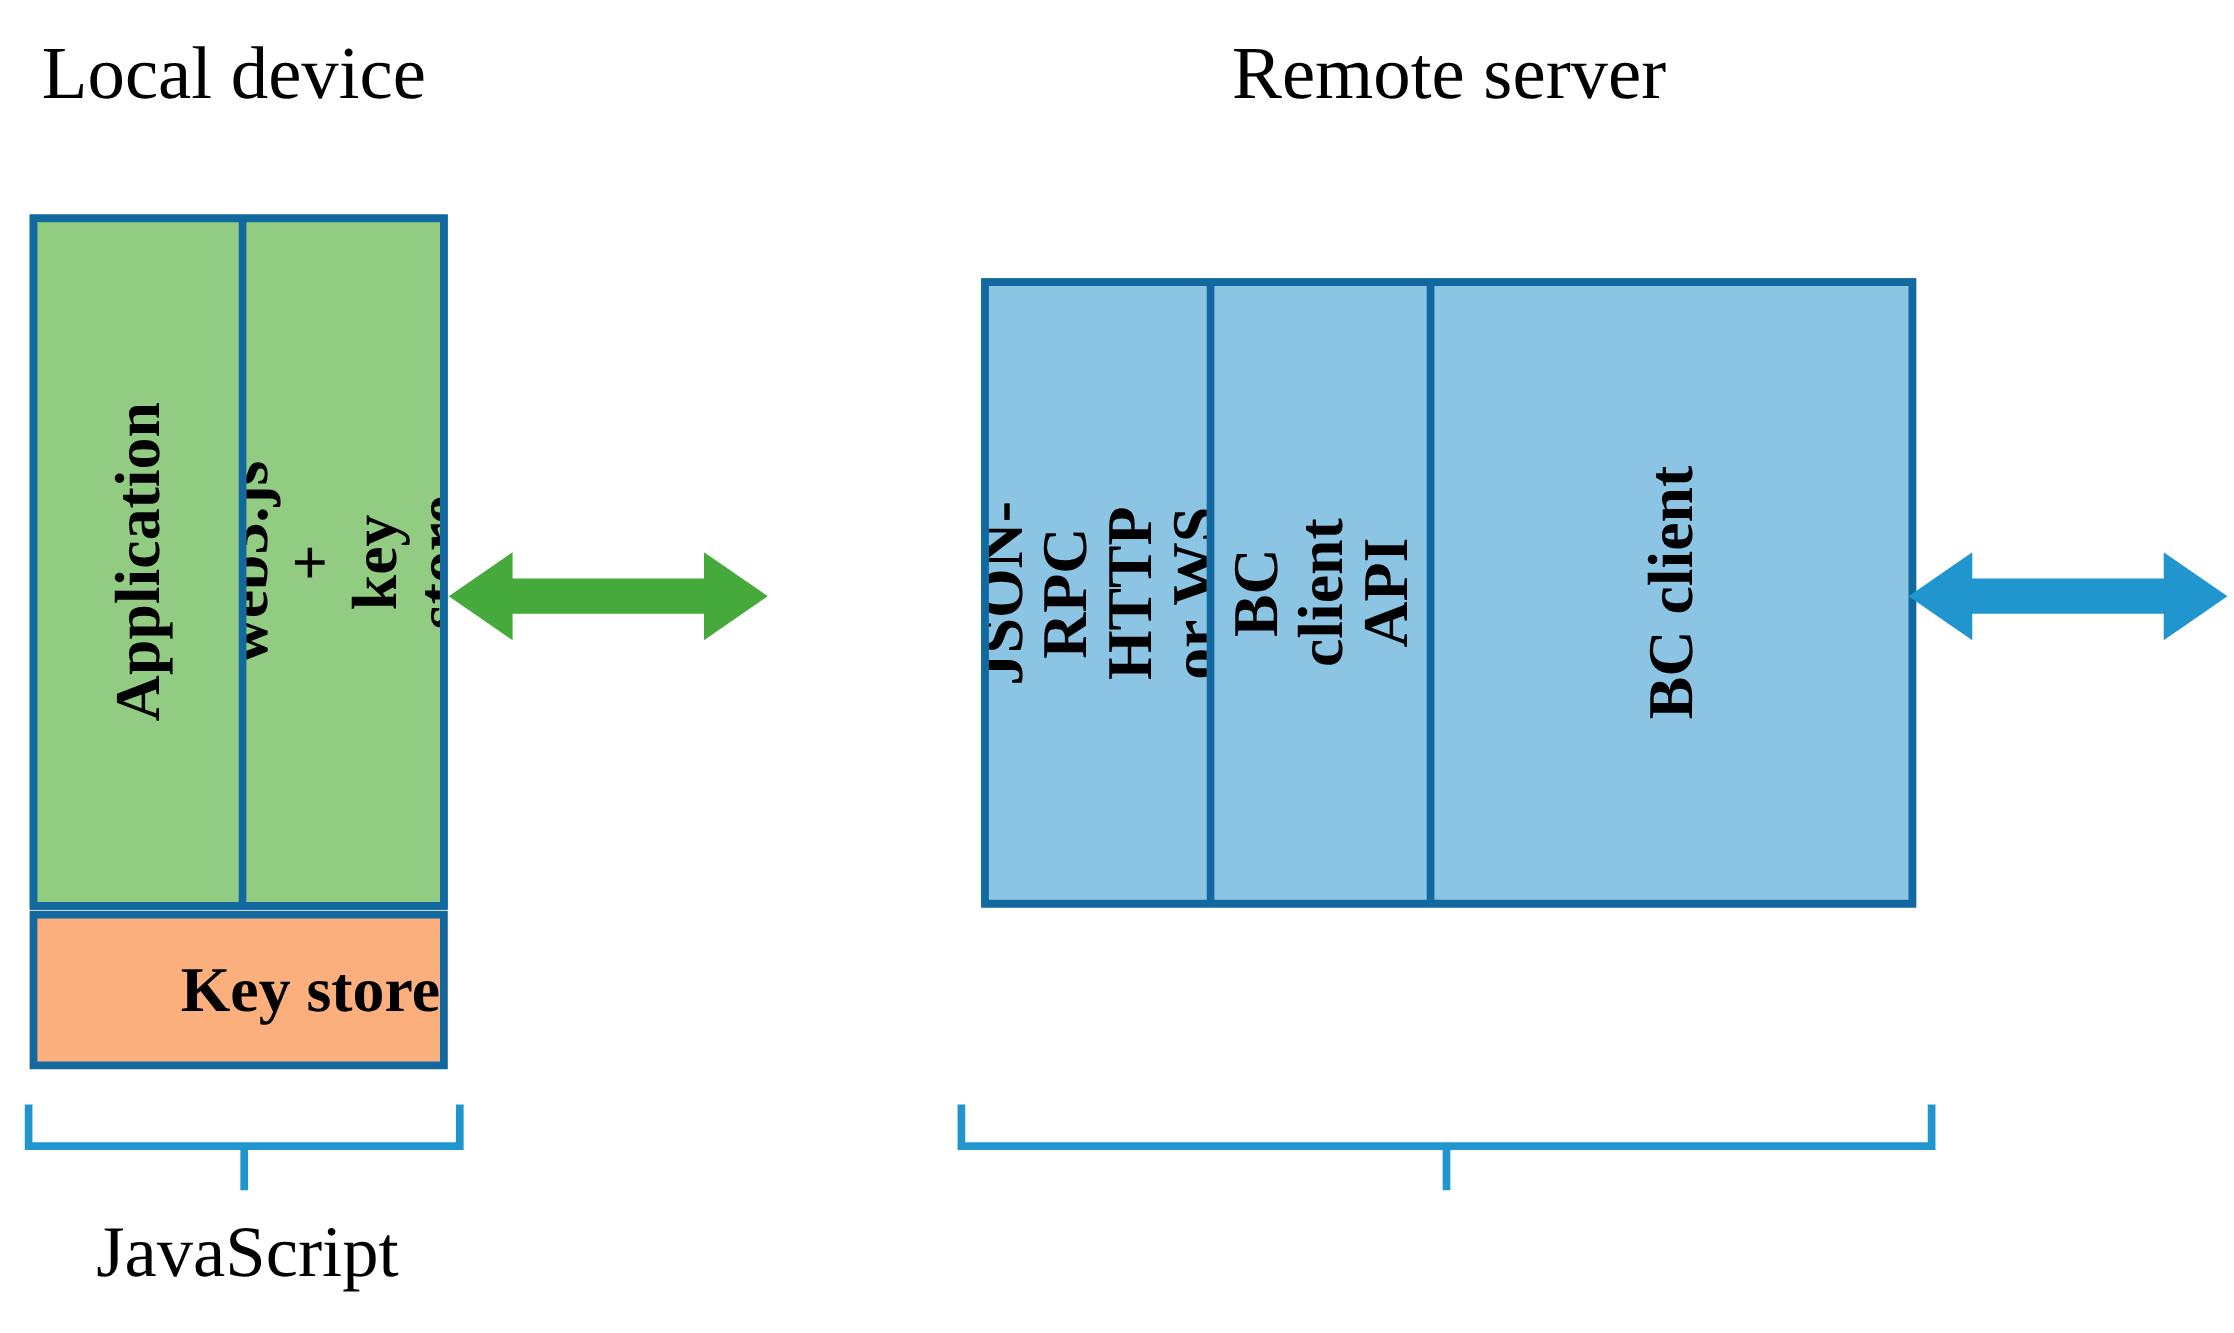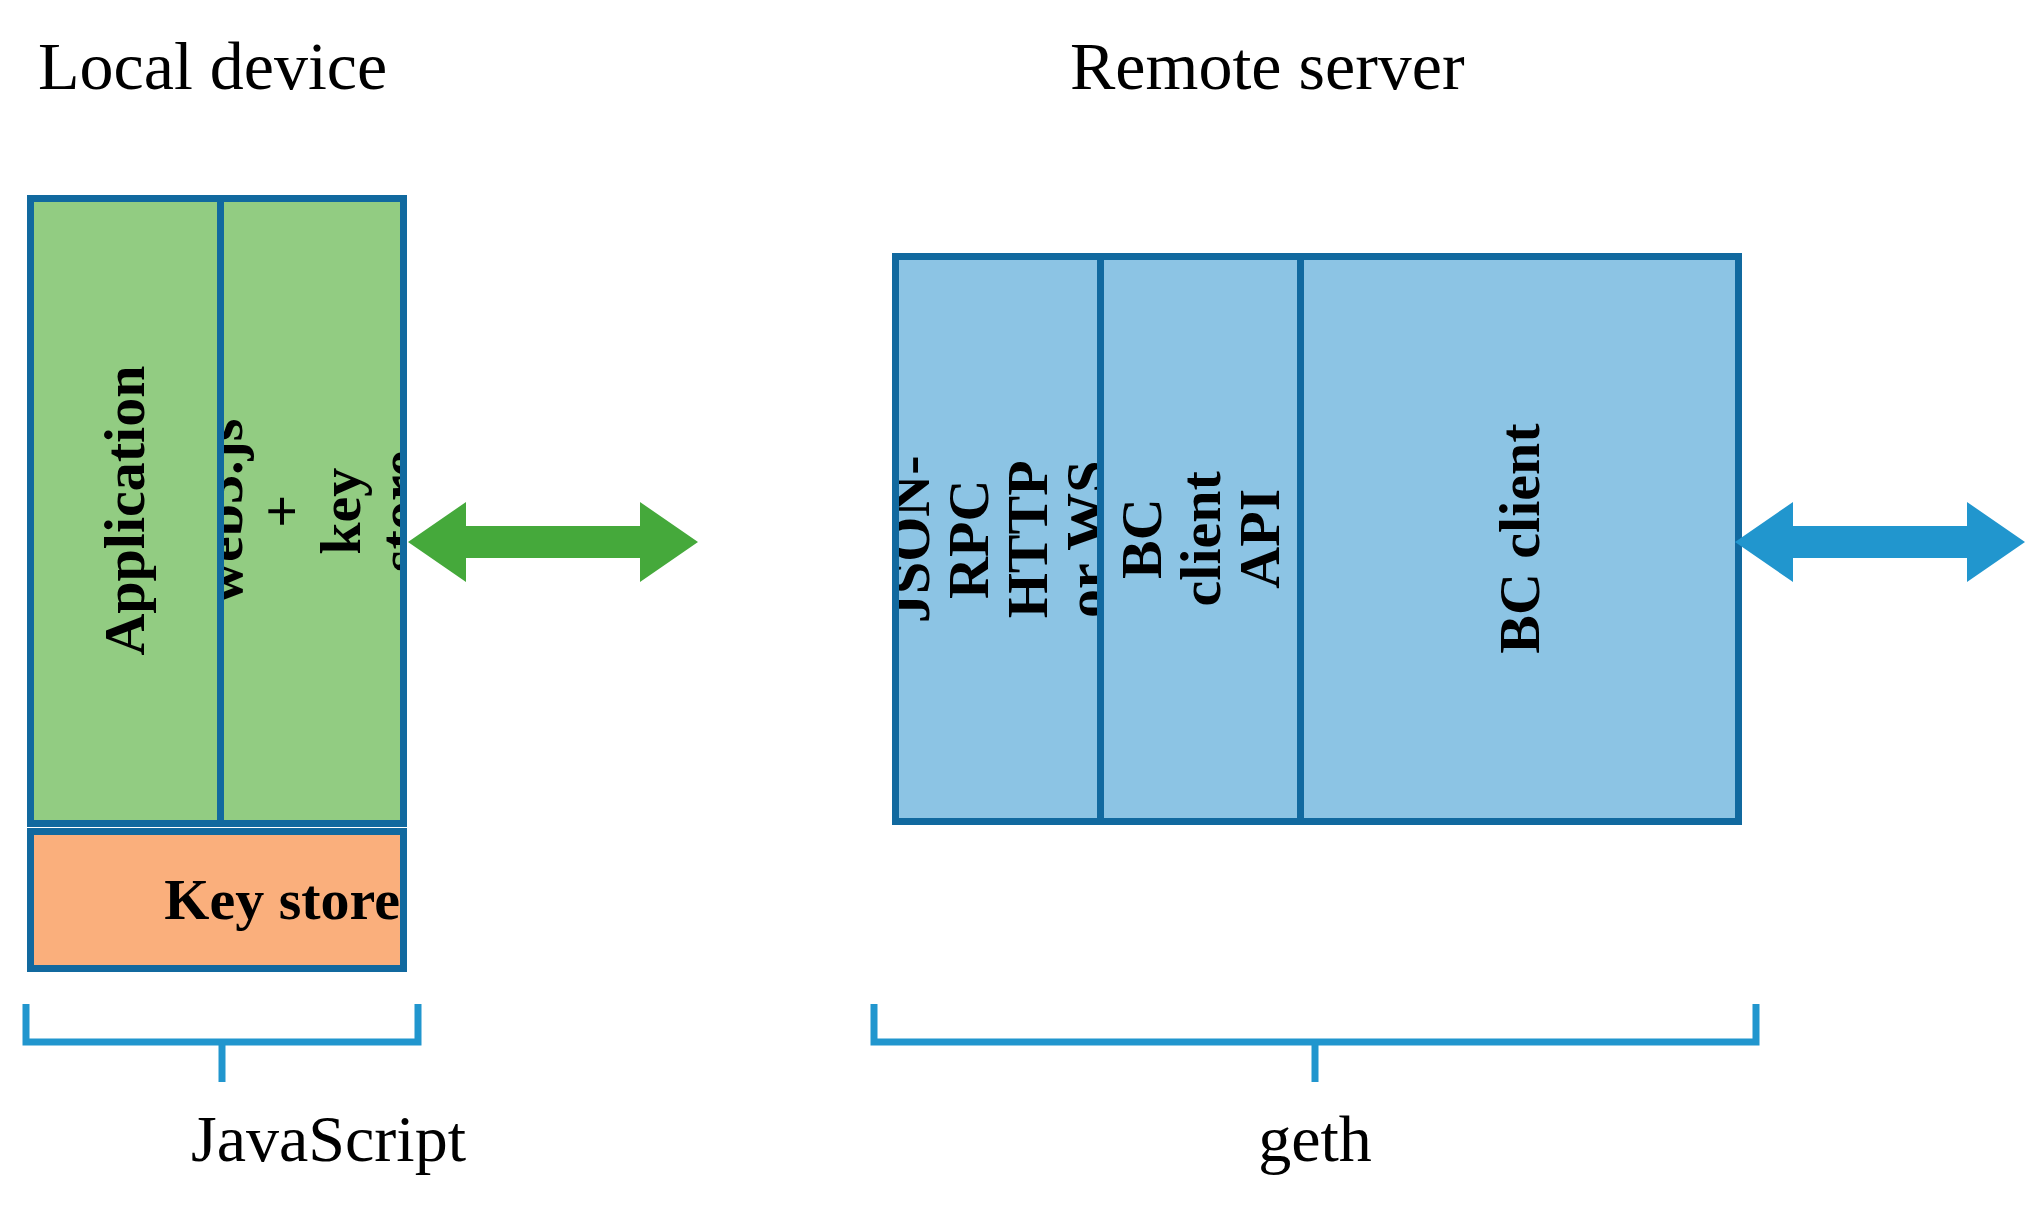--- a/index.html
+++ b/index.html
@@ -20,21 +20,21 @@
   .section-title {
     position: absolute;
     font-family: "Liberation Serif", "DejaVu Serif", serif;
     font-size: 68px;
     font-weight: 400;
     color: #000000;
     white-space: nowrap;
     line-height: 1;
   }
   #title-local  { left: 38px;  top: 32px; }
-  #title-remote { left: 1070px; top: 32px; }
+  #title-remote { left: 1120px; top: 32px; }
 
   
   .stack {
     position: absolute;
     box-sizing: border-box;
     border: 7px solid #11699F;
     background: #11699F;
     display: flex;
   }
 
@@ -119,21 +119,21 @@
   .brace-label {
     position: absolute;
     font-family: "Liberation Serif", "DejaVu Serif", serif;
     font-size: 66px;
     font-weight: 400;
     color: #000000;
     white-space: nowrap;
     text-align: center;
     line-height: 1;
   }
-  #label-js   { left: 16px;   top: 1106px; width: 450px; text-align: right; }
+  #label-js   { left: 0px;   top: 1106px; width: 450px; }
   #label-geth { left: 870px; top: 1106px; width: 890px; }
 </style>
 </head>
 <body>
 
 <div id="canvas">
 
   <div class="section-title" id="title-local">Local device</div>
 
   <div class="section-title" id="title-remote">Remote server</div>
@@ -176,15 +176,14 @@
   <svg class="brace" id="brace-js" width="400" height="90" viewBox="0 0 400 90">
     <path d="M4,4 L4,42 L396,42 L396,4" fill="none" stroke="#2196CE" stroke-width="7"></path>
     <path d="M200,42 L200,82" fill="none" stroke="#2196CE" stroke-width="7"></path>
   </svg>
   <div class="brace-label" id="label-js">JavaScript</div>
 
   <svg class="brace" id="brace-geth" width="890" height="90" viewBox="0 0 890 90">
     <path d="M4,4 L4,42 L886,42 L886,4" fill="none" stroke="#2196CE" stroke-width="7"></path>
     <path d="M445,42 L445,82" fill="none" stroke="#2196CE" stroke-width="7"></path>
   </svg>
-  <div class="brace-label" id="label-geth">geth</div>
 
 </div>
 
 </body></html>

